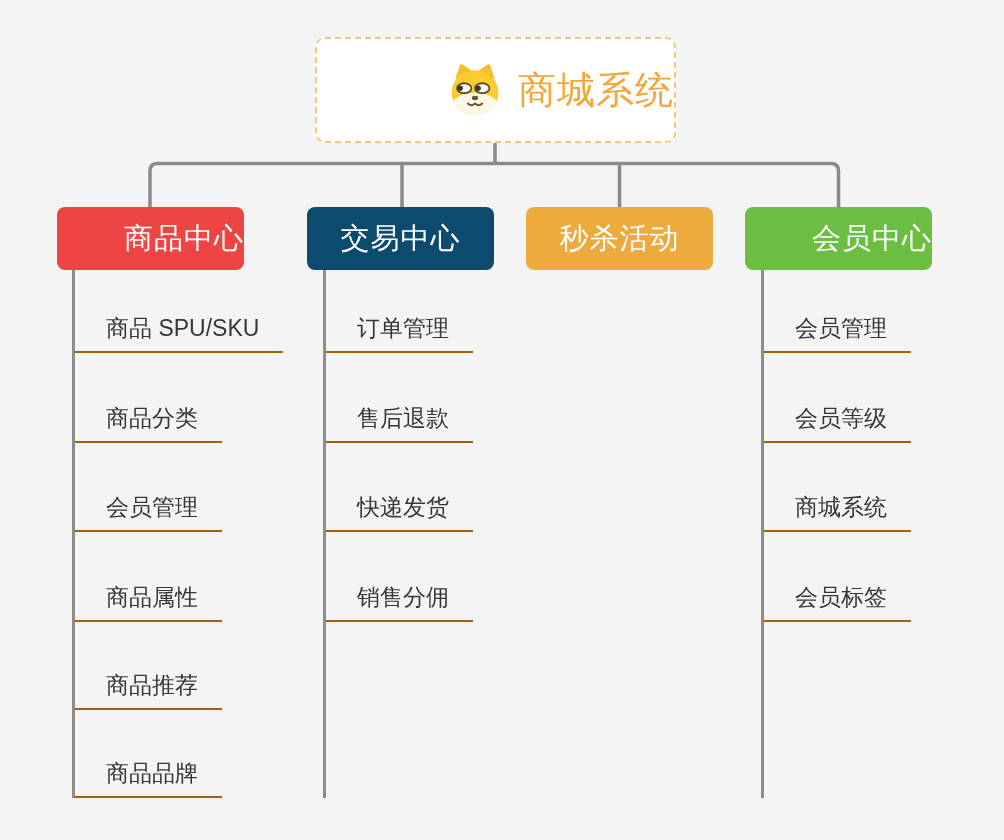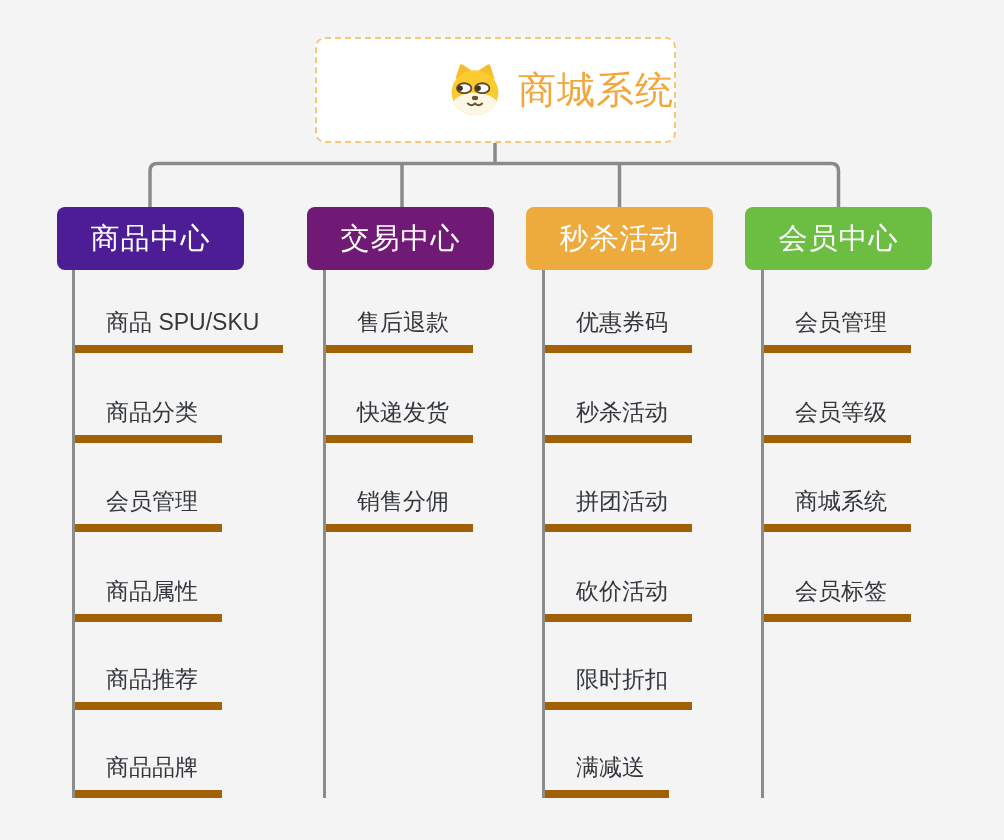--- a/index.html
+++ b/index.html
@@ -39,24 +39,24 @@
     position: absolute; top: 207px;
     width: 187px; height: 63px;
     border-radius: 8px;
     display: flex; align-items: center; justify-content: center;
     color: #ffffff;
     font-size: 29px;
     letter-spacing: 1px;
     z-index: 2;
     white-space: nowrap;
   }
-  .branch-0 { left: 57px;  background: #4c1d95; }
-  .branch-1 { left: 307px; background: #701a75; }
+  .branch-0 { left: 57px;  background: #ef4444; justify-content: flex-end; }
+  .branch-1 { left: 307px; background: #0c4a6e; }
   .branch-2 { left: 526px; background: #edab3e; }
-  .branch-3 { left: 745px; background: #6cbe42; }
+  .branch-3 { left: 745px; background: #6cbe42; justify-content: flex-end; }
 
   
   .leaf-column {
     position: absolute; top: 270px; height: 528px;
     display: grid;
     grid-template-rows: 83px 90px 89px 90px 88px 88px;
     align-items: end;
     justify-items: start;
     z-index: 1;
   }
@@ -67,21 +67,21 @@
     background: #8c8c8c;
   }
   .col-0 { left: 72px; }
   .col-1 { left: 323px; }
   .col-2 { left: 542px; }
   .col-3 { left: 761px; }
 
   .leaf-node {
     width: max-content;
     padding: 0 24px 7px 34px;
-    border-bottom: 8px solid #a16207;
+    border-bottom: 2px solid #a16207;
     font-size: 23px;
     color: #33373b;
     white-space: nowrap;
     box-sizing: border-box;
   }
 </style>
 </head>
 <body>
 
 <div class="canvas">
@@ -136,33 +136,26 @@
   <div class="leaf-column col-0">
     <div class="leaf-node">商品 SPU/SKU</div>
     <div class="leaf-node">商品分类</div>
     <div class="leaf-node">会员管理</div>
     <div class="leaf-node">商品属性</div>
     <div class="leaf-node">商品推荐</div>
     <div class="leaf-node">商品品牌</div>
   </div>
 
   <div class="leaf-column col-1">
+    <div class="leaf-node">订单管理</div>
     <div class="leaf-node">售后退款</div>
     <div class="leaf-node">快递发货</div>
     <div class="leaf-node">销售分佣</div>
   </div>
 
-  <div class="leaf-column col-2">
-    <div class="leaf-node">优惠券码</div>
-    <div class="leaf-node">秒杀活动</div>
-    <div class="leaf-node">拼团活动</div>
-    <div class="leaf-node">砍价活动</div>
-    <div class="leaf-node">限时折扣</div>
-    <div class="leaf-node">满减送</div>
-  </div>
 
   <div class="leaf-column col-3">
     <div class="leaf-node">会员管理</div>
     <div class="leaf-node">会员等级</div>
     <div class="leaf-node">商城系统</div>
     <div class="leaf-node">会员标签</div>
   </div>
 
 </div>
 

